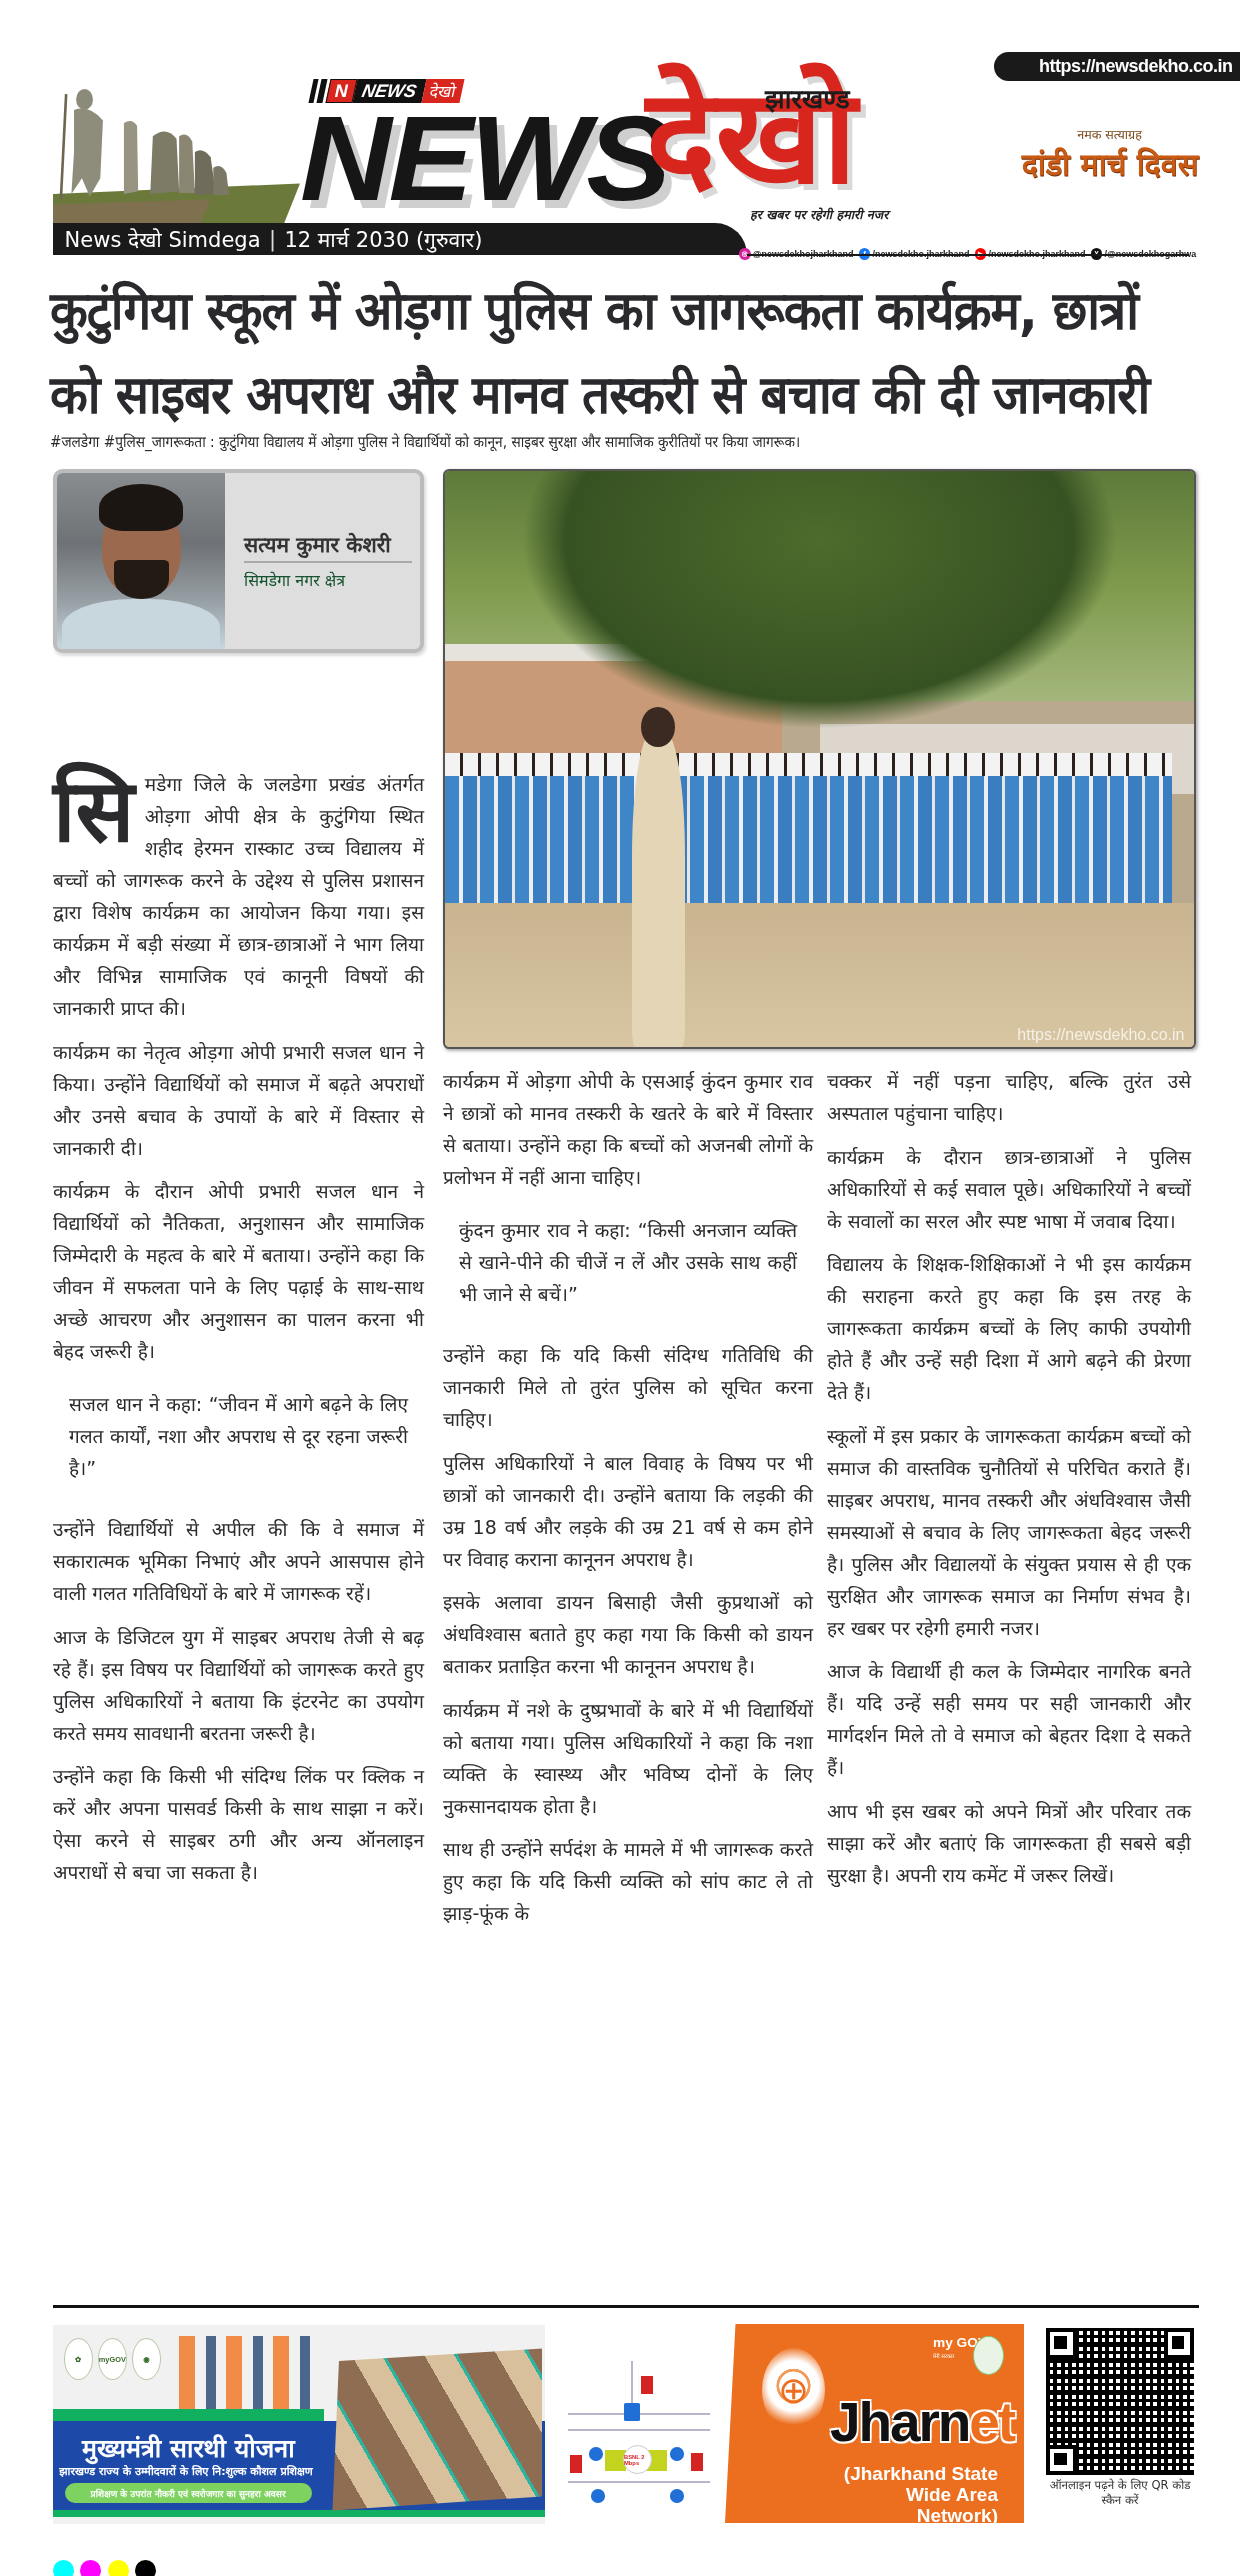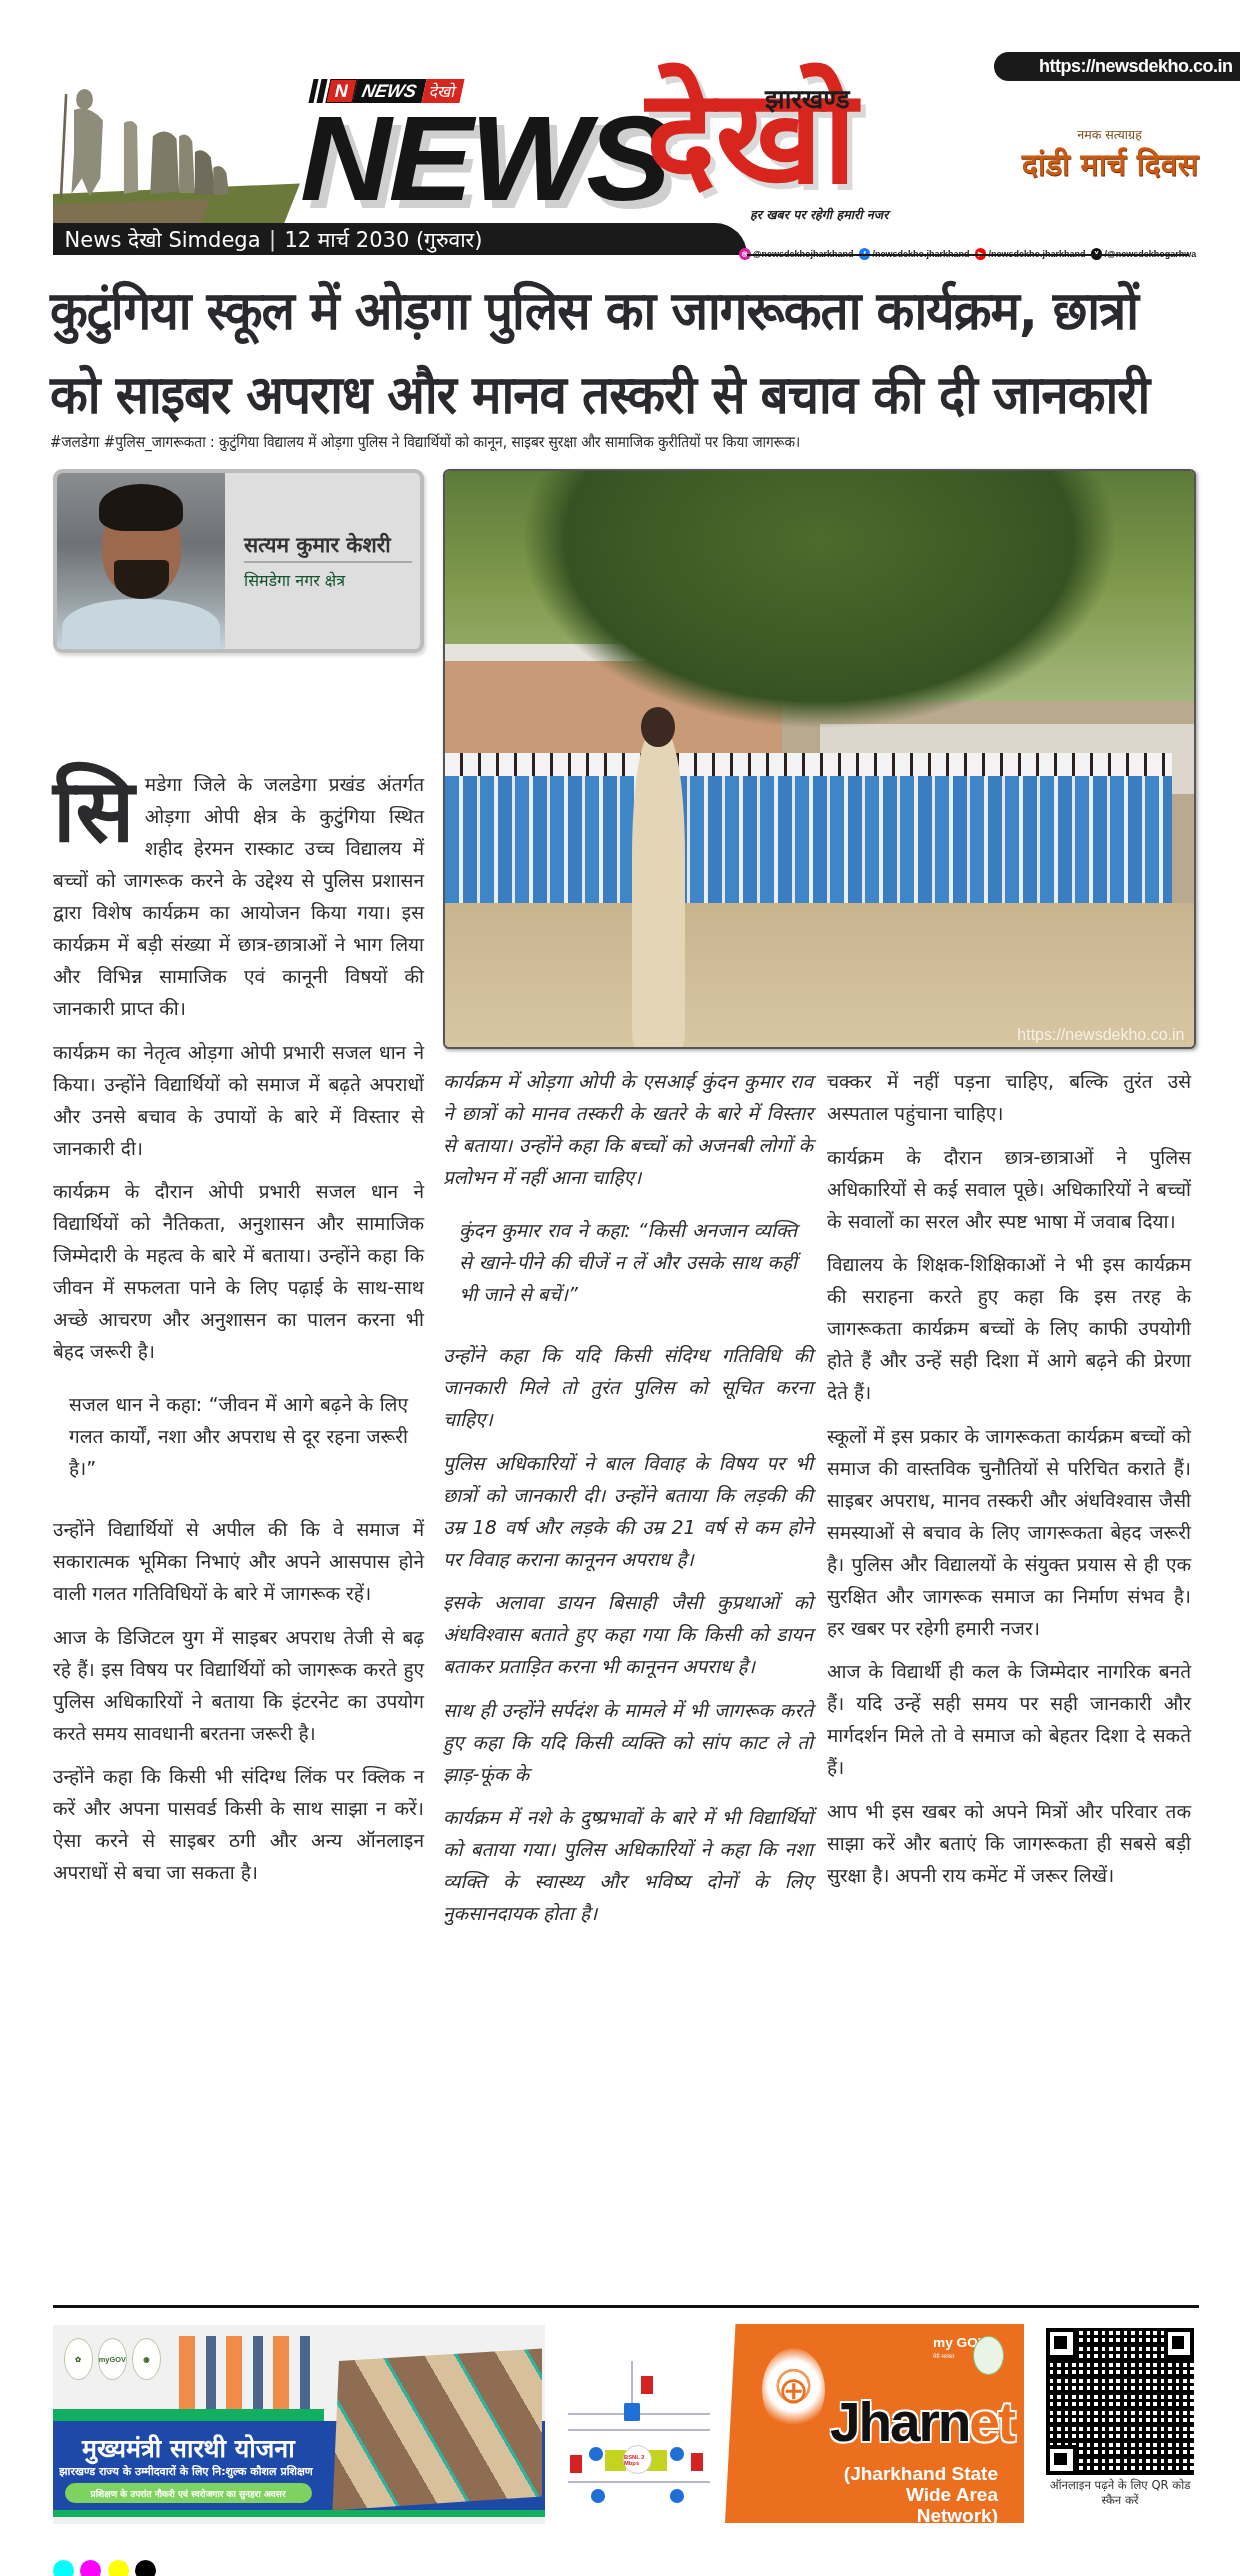--- a/index.html
+++ b/index.html
@@ -55,21 +55,21 @@
   .photo .officer { position:absolute; left:25%; top:45%; width:7%; height:55%; background:#e4d5b6; border-radius: 40% 40% 6% 6%; }
   .photo .officer-head { position:absolute; left:26.2%; top:41%; width:4.5%; height:7%; background:#3b2a22; border-radius:50%; }
   .photo .tree { position:absolute; left:10%; top:-10%; width:80%; height:55%; background: radial-gradient(ellipse at 50% 40%, #4d6b2c, #375222 60%, transparent 70%); }
   .photo .watermark { position:absolute; right:9.5px; bottom:3.2px; color: rgba(255,255,255,0.75); font-size: 16px; font-family:"Liberation Sans",sans-serif; }
 
   
   .col { position: absolute; font-size: 19px; line-height: 32px; color: #2b2b2e; text-align: justify; }
   .col p { margin-bottom: 11.6px; }
   .col .quote { padding: 0 16px; margin: 21px 0 29px 0; }
   .col1 { left: 53px; top: 768px; width: 371px; }
-  .col2 { left: 443px; top: 1065px; width: 370px; font-style: italic; }
+  .col2 { left: 443px; top: 1065px; width: 370px; }
   .col3 { left: 827px; top: 1065px; width: 364px; }
   .dropcap { float: left; font-size: 87px; line-height: 79px; font-weight: bold; color: #2b2b2e; margin: 4.2px 10.5px 0 0; }
 
   
   .ad-rule { position: absolute; left: 53px; top: 2305px; width: 1146px; height: 2.6px; background: #111; }
   .ad-sarthi { position: absolute; left: 53px; top: 2325px; width: 492px; height: 199px; background: #f1f1f1; overflow: hidden; }
   .ad-sarthi .green-top { position:absolute; left:0; top:84px; width:55%; height:11.6px; background:#10b060; }
   .ad-sarthi .blue { position:absolute; left:0; top:96px; width:100%; height:89px; background:#1d4aa8; }
   .ad-sarthi .green-bot { position:absolute; left:0; top:185px; width:100%; height:7.4px; background:#10b060; }
   .ad-sarthi .logos { position:absolute; left:10.5px; top:13px; display:flex; gap:5.3px; }
@@ -209,22 +209,22 @@
   <p>आज के डिजिटल युग में साइबर अपराध तेजी से बढ़ रहे हैं। इस विषय पर विद्यार्थियों को जागरूक करते हुए पुलिस अधिकारियों ने बताया कि इंटरनेट का उपयोग करते समय सावधानी बरतना जरूरी है।</p>
   <p>उन्होंने कहा कि किसी भी संदिग्ध लिंक पर क्लिक न करें और अपना पासवर्ड किसी के साथ साझा न करें। ऐसा करने से साइबर ठगी और अन्य ऑनलाइन अपराधों से बचा जा सकता है।</p>
 </div>
 
 <div class="col col2">
   <p>कार्यक्रम में ओड़गा ओपी के एसआई कुंदन कुमार राव ने छात्रों को मानव तस्करी के खतरे के बारे में विस्तार से बताया। उन्होंने कहा कि बच्चों को अजनबी लोगों के प्रलोभन में नहीं आना चाहिए।</p>
   <p class="quote">कुंदन कुमार राव ने कहा: “किसी अनजान व्यक्ति से खाने-पीने की चीजें न लें और उसके साथ कहीं भी जाने से बचें।”</p>
   <p>उन्होंने कहा कि यदि किसी संदिग्ध गतिविधि की जानकारी मिले तो तुरंत पुलिस को सूचित करना चाहिए।</p>
   <p>पुलिस अधिकारियों ने बाल विवाह के विषय पर भी छात्रों को जानकारी दी। उन्होंने बताया कि लड़की की उम्र 18 वर्ष और लड़के की उम्र 21 वर्ष से कम होने पर विवाह कराना कानूनन अपराध है।</p>
   <p>इसके अलावा डायन बिसाही जैसी कुप्रथाओं को अंधविश्वास बताते हुए कहा गया कि किसी को डायन बताकर प्रताड़ित करना भी कानूनन अपराध है।</p>
+  <p>कार्यक्रम में नशे के दुष्प्रभावों के बारे में भी विद्यार्थियों को बताया गया। पुलिस अधिकारियों ने कहा कि नशा व्यक्ति के स्वास्थ्य और भविष्य दोनों के लिए नुकसानदायक होता है।</p>
   <p>साथ ही उन्होंने सर्पदंश के मामले में भी जागरूक करते हुए कहा कि यदि किसी व्यक्ति को सांप काट ले तो झाड़-फूंक के</p>
-  <p>कार्यक्रम में नशे के दुष्प्रभावों के बारे में भी विद्यार्थियों को बताया गया। पुलिस अधिकारियों ने कहा कि नशा व्यक्ति के स्वास्थ्य और भविष्य दोनों के लिए नुकसानदायक होता है।</p>
 </div>
 
 <div class="col col3">
   <p>चक्कर में नहीं पड़ना चाहिए, बल्कि तुरंत उसे अस्पताल पहुंचाना चाहिए।</p>
   <p>कार्यक्रम के दौरान छात्र-छात्राओं ने पुलिस अधिकारियों से कई सवाल पूछे। अधिकारियों ने बच्चों के सवालों का सरल और स्पष्ट भाषा में जवाब दिया।</p>
   <p>विद्यालय के शिक्षक-शिक्षिकाओं ने भी इस कार्यक्रम की सराहना करते हुए कहा कि इस तरह के जागरूकता कार्यक्रम बच्चों के लिए काफी उपयोगी होते हैं और उन्हें सही दिशा में आगे बढ़ने की प्रेरणा देते हैं।</p>
   <p>स्कूलों में इस प्रकार के जागरूकता कार्यक्रम बच्चों को समाज की वास्तविक चुनौतियों से परिचित कराते हैं। साइबर अपराध, मानव तस्करी और अंधविश्वास जैसी समस्याओं से बचाव के लिए जागरूकता बेहद जरूरी है। पुलिस और विद्यालयों के संयुक्त प्रयास से ही एक सुरक्षित और जागरूक समाज का निर्माण संभव है। हर खबर पर रहेगी हमारी नजर।</p>
   <p>आज के विद्यार्थी ही कल के जिम्मेदार नागरिक बनते हैं। यदि उन्हें सही समय पर सही जानकारी और मार्गदर्शन मिले तो वे समाज को बेहतर दिशा दे सकते हैं।</p>
   <p>आप भी इस खबर को अपने मित्रों और परिवार तक साझा करें और बताएं कि जागरूकता ही सबसे बड़ी सुरक्षा है। अपनी राय कमेंट में जरूर लिखें।</p>
 </div>

